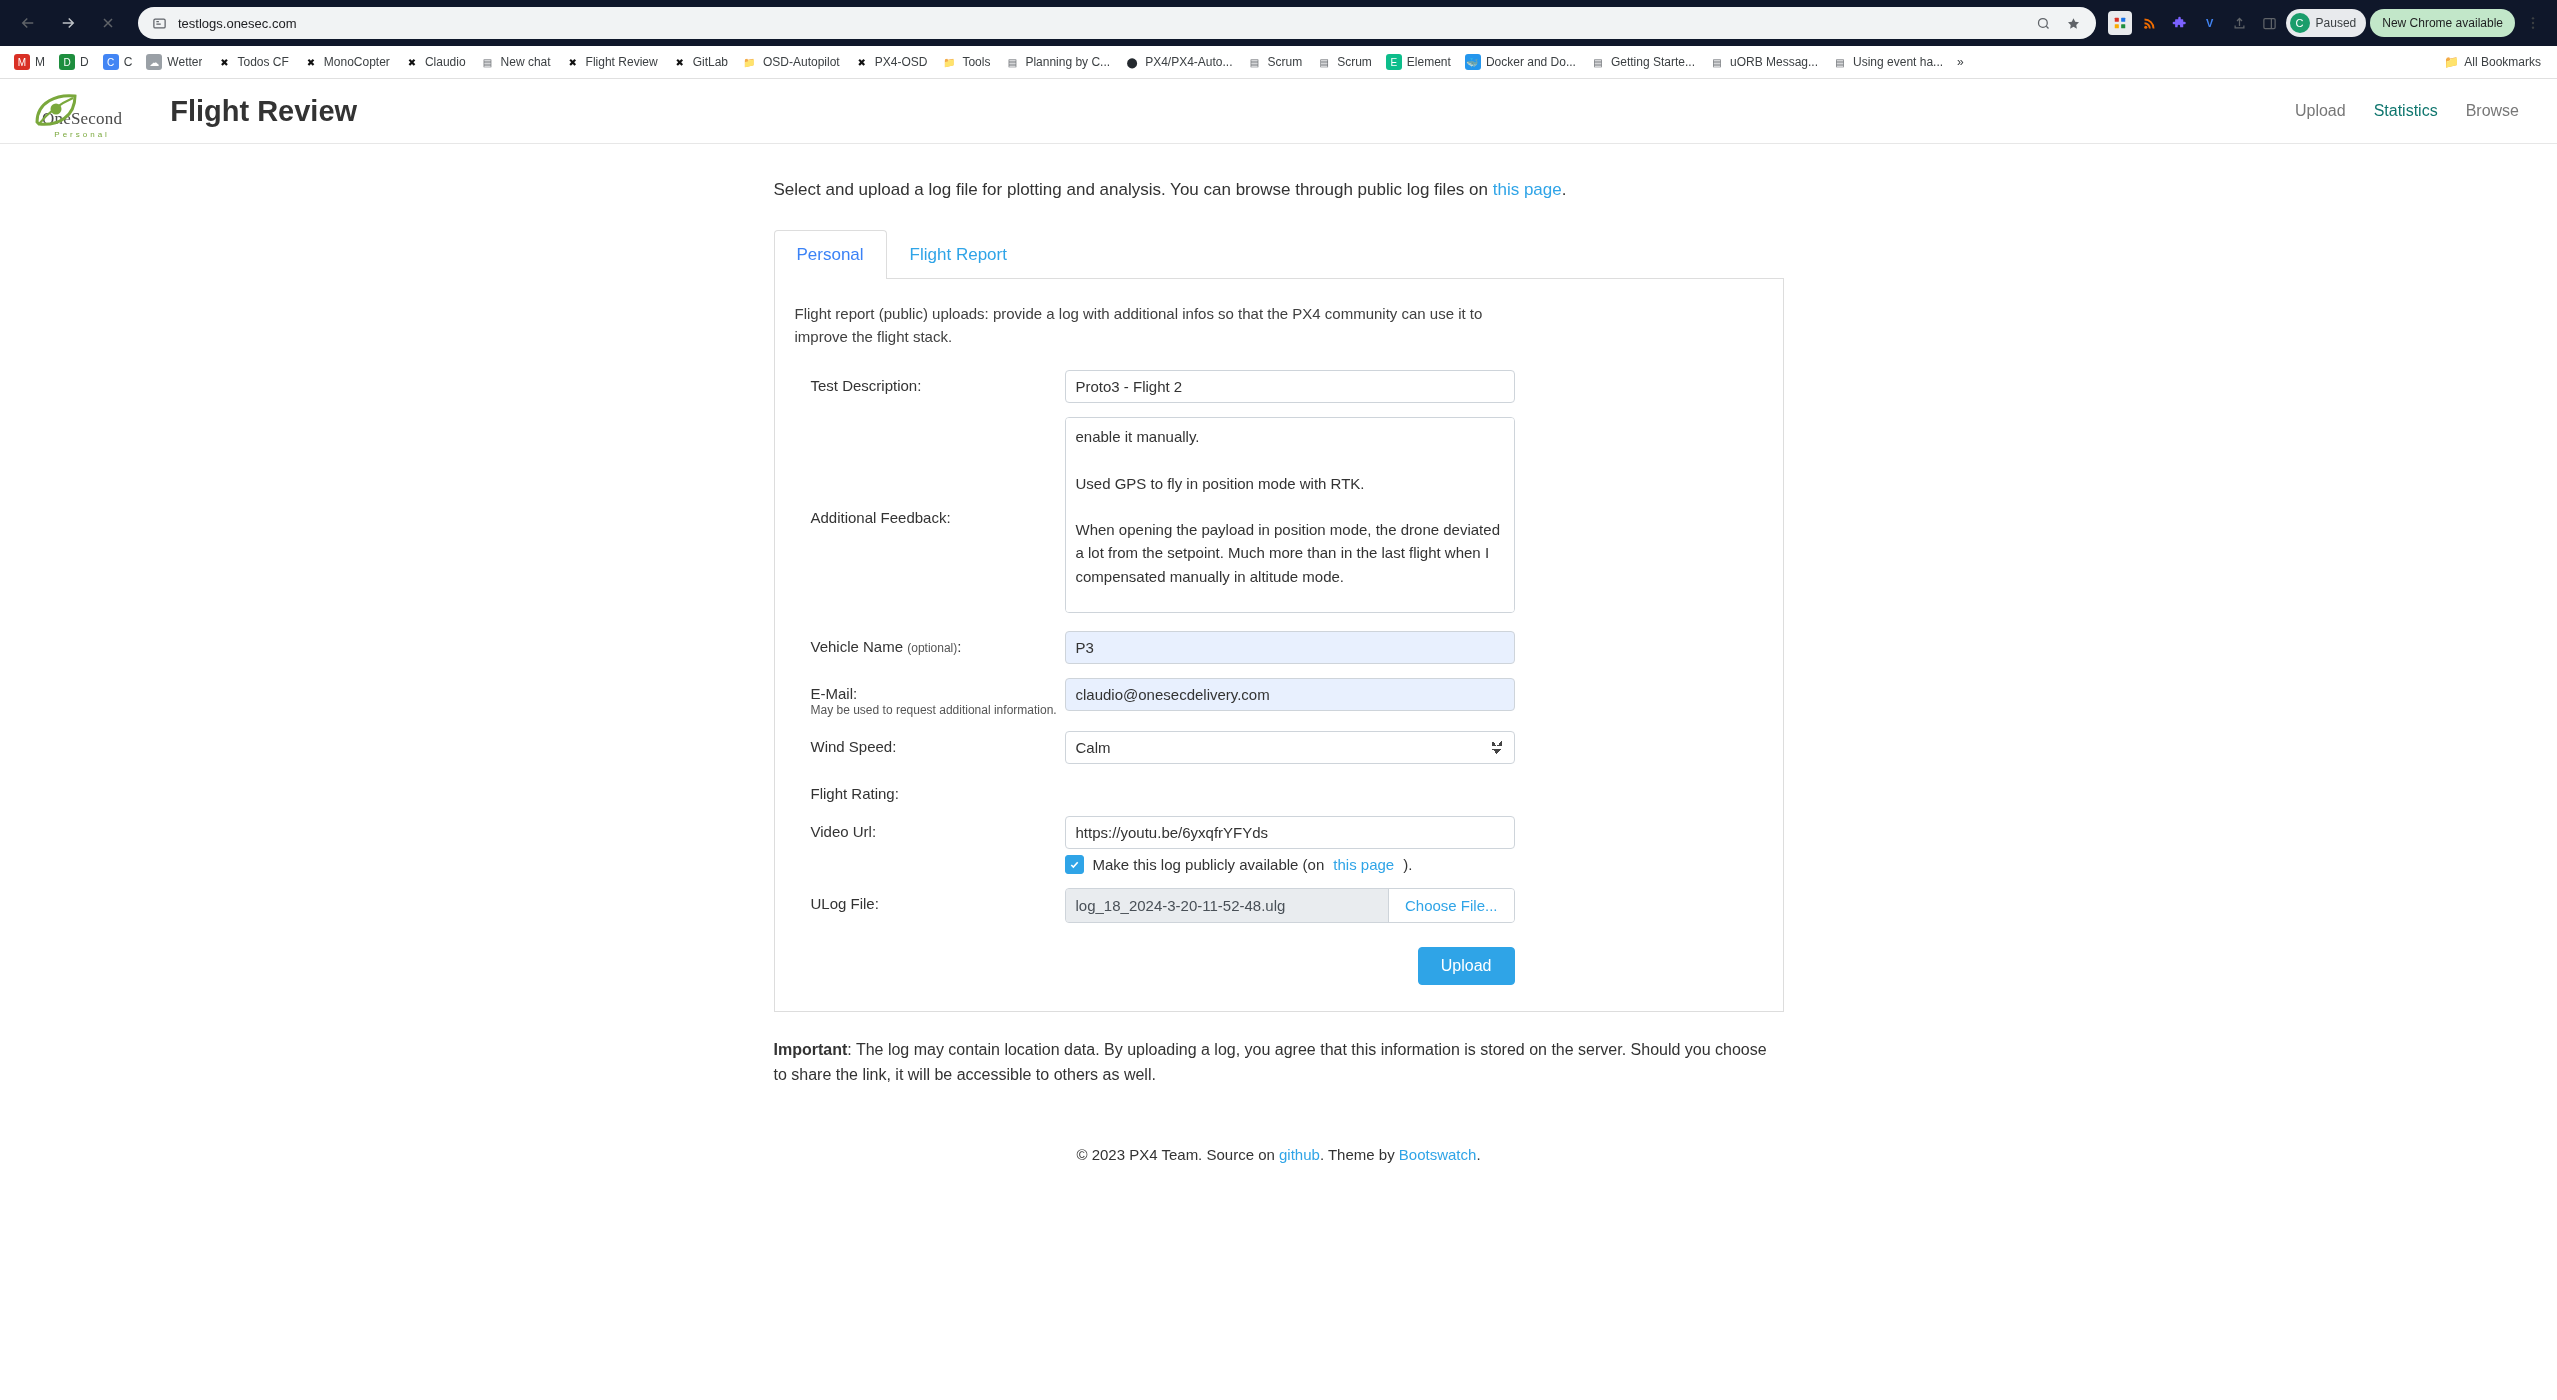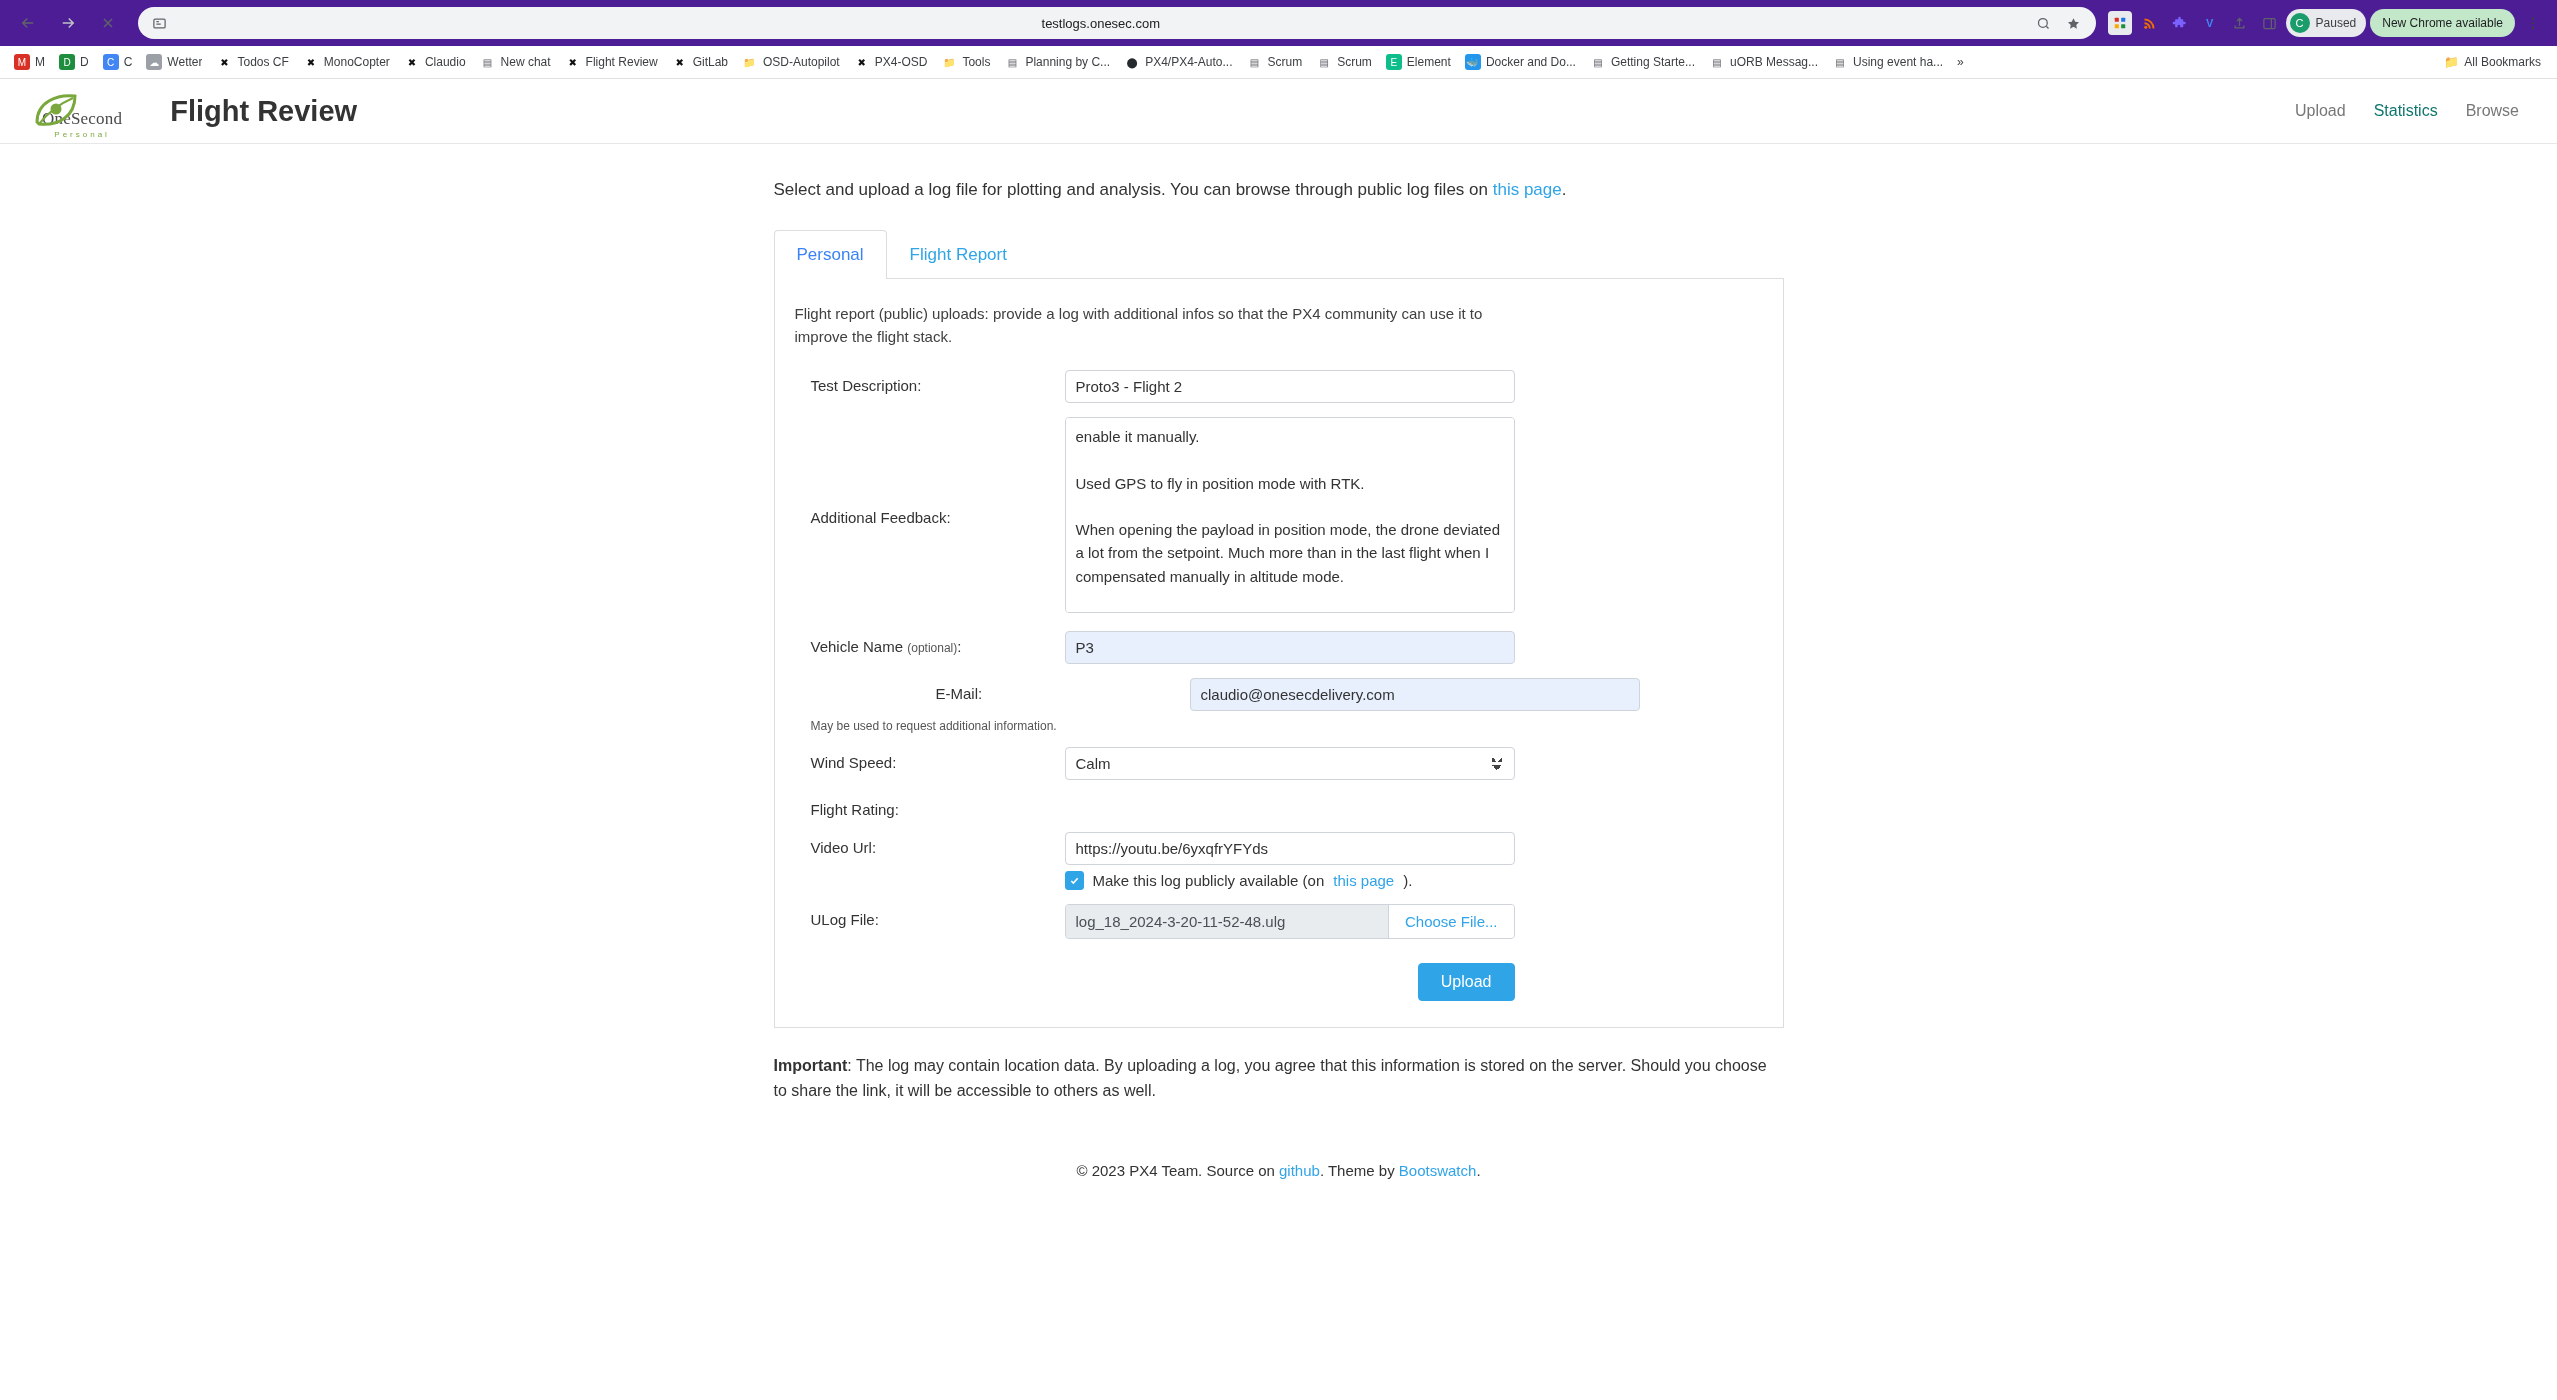--- a/index.html
+++ b/index.html
@@ -17,24 +17,23 @@
 
   
   .browser-top {
     background: #dee1e6;
     width: 100%;
   }
   .toolbar {
     display: flex;
     align-items: center;
     height: 46px;
-    background: #4c1d95;
+    background: #0f172a;
     padding: 0 10px;
     gap: 4px;
-    text-align: center;
   }
   .nav-btn {
     width: 36px; height: 36px;
     display: flex; align-items: center; justify-content: center;
     border-radius: 50%;
     color: #5f6368;
     flex: 0 0 auto;
   }
   .nav-btn.disabled { color: #bdc1c6; }
   .nav-btn svg { display: block; }
@@ -677,21 +676,21 @@
       <div class="frow">
         <div class="flabel">
           <span>Vehicle Name</span>
           <span class="opt">(optional)</span><span>:</span>
         </div>
         <div class="fctl">
           <input class="fc autofill" type="text" value="P3" style="">
         </div>
       </div>
 
-      <div class="frow" style="margin-bottom:16px;justify-content:center;">
+      <div class="frow" style="margin-bottom:0;">
         <div class="flabel">E-Mail:</div>
         <div class="fctl">
           <input class="fc autofill" type="text" value="claudio@onesecdelivery.com" style="">
         </div>
       </div>
       <div class="helper">May be used to request additional information.</div>
 
       <div class="frow">
         <div class="flabel">Wind Speed:</div>
         <div class="fctl">

